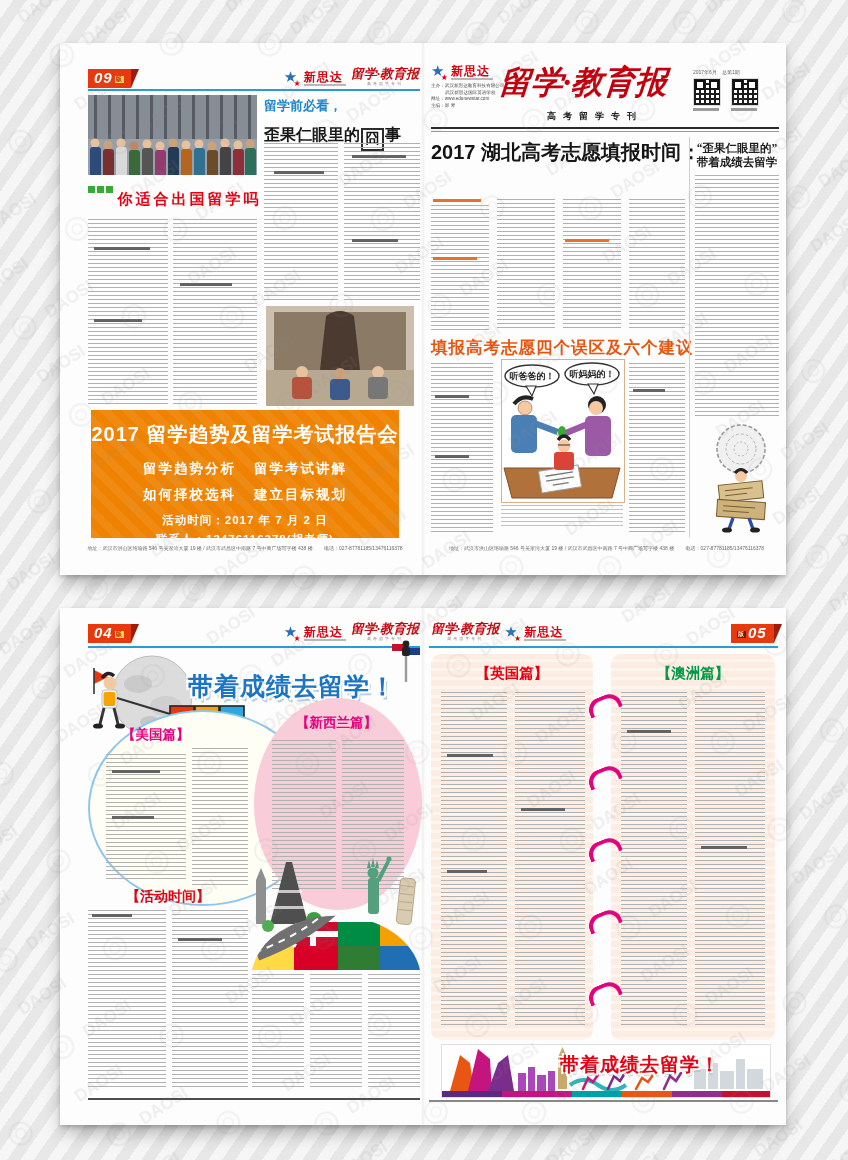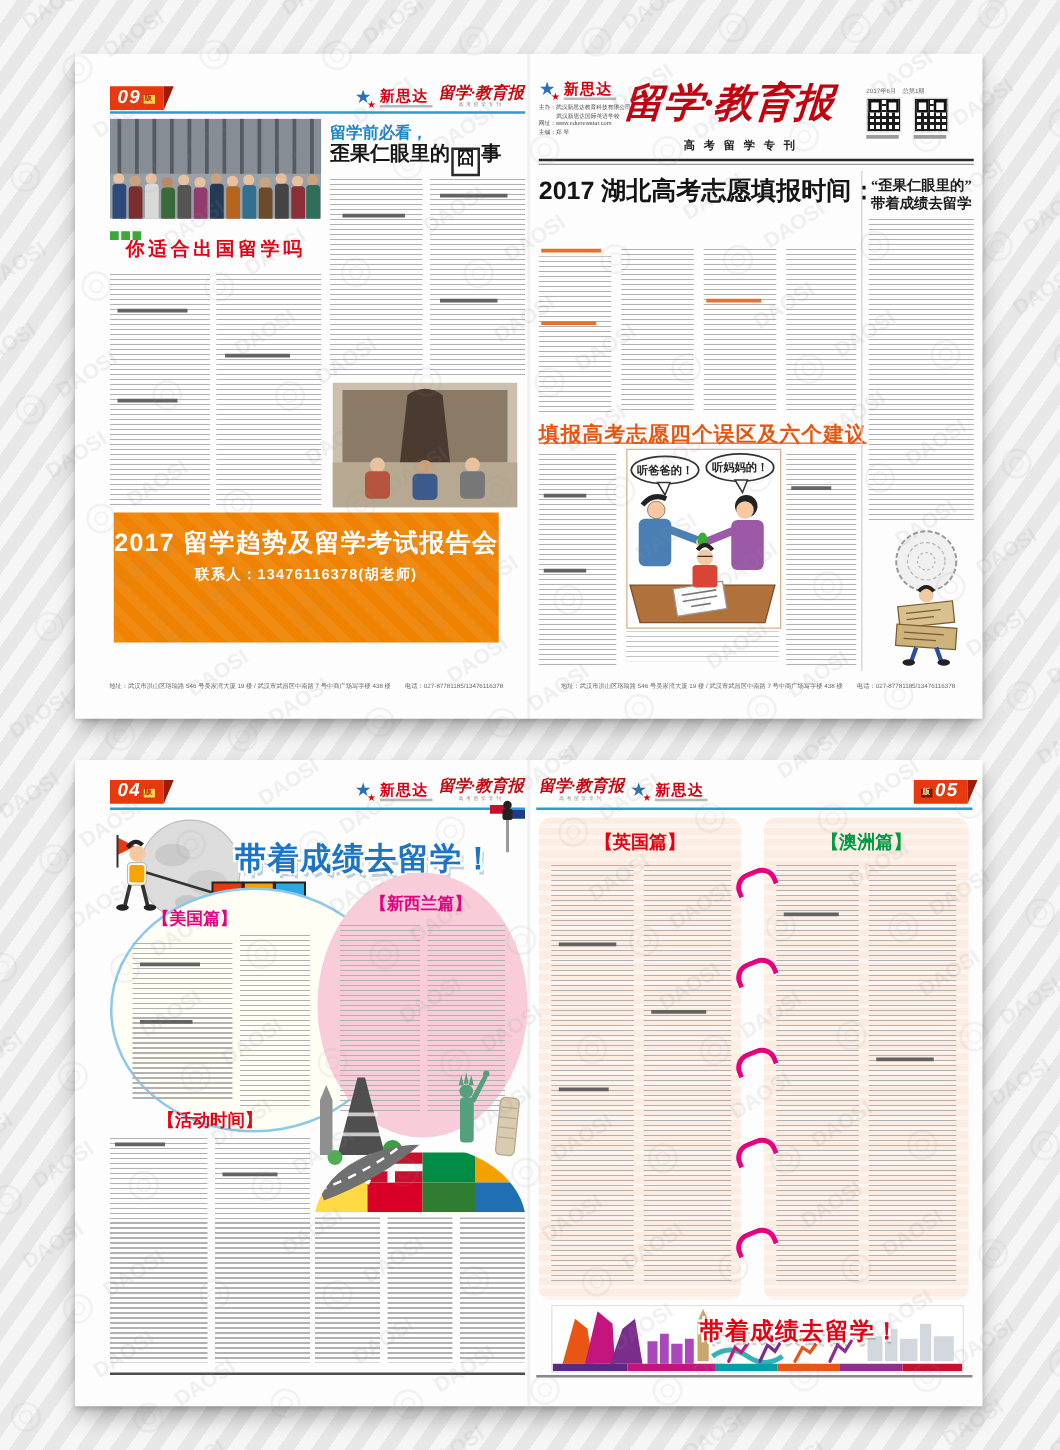--- a/index.html
+++ b/index.html
@@ -180,30 +180,30 @@
               <rect x="0" y="10" width="11" height="28" rx="3" fill="#8c2f39"></rect>
             </g>
           <g transform="translate(157,43)">
               <circle cx="5" cy="6" r="4.5" fill="#caa27e"></circle>
               <rect x="0" y="10" width="11" height="29" rx="3" fill="#2d6f5a"></rect>
             </g>
         </g>
       </svg>
       <div class="abs" style="left:28px;top:136px;"><span class="tagsq"></span><span class="tagsq"></span><span class="tagsq"></span></div>
 
-      <div class="p08-headline" style="left:28px;top:147px;width:169px;">你适合出国留学吗</div>
+      <div class="p08-headline" style="left:45px;top:147px;width:169px;">你适合出国留学吗</div>
 
       <div class="gk" style="left:28px;top:176px;width:80px;height:188px;"></div>
       <div class="gk" style="left:113px;top:176px;width:84px;height:188px;"></div>
       <div class="hbar" style="left:34px;top:204px;width:56px;"></div>
       <div class="hbar" style="left:34px;top:276px;width:48px;"></div>
       <div class="hbar" style="left:120px;top:240px;width:52px;"></div>
 
       <div class="feat1" style="left:204px;top:54px;">留学前必看，</div>
-      <div class="feat2" style="left:204px;top:70px;font-family:Liberation Mono, monospace;"><span>歪果仁眼里的</span><span class="jiong">囧</span><span>事</span></div>
+      <div class="feat2" style="left:204px;top:82px;"><span>歪果仁眼里的</span><span class="jiong">囧</span><span>事</span></div>
       <div class="gk" style="left:204px;top:100px;width:74px;height:160px;"></div>
       <div class="gk" style="left:284px;top:100px;width:76px;height:160px;"></div>
       <div class="hbar" style="left:214px;top:128px;width:50px;"></div>
       <div class="hbar" style="left:292px;top:112px;width:54px;"></div>
       <div class="hbar" style="left:292px;top:196px;width:46px;"></div>
 
       <svg class="abs" style="left:206px;top:263px;" width="148" height="100" viewBox="0 0 148 100">
         <rect width="148" height="100" fill="#cdbfae"></rect>
         <rect x="8" y="6" width="132" height="58" fill="#8a7a66"></rect>
         <path d="M60 10 q14 -10 28 0 l6 54 h-40 z" fill="#4a3a30"></path>
@@ -213,22 +213,29 @@
         <g>
           <circle cx="36" cy="66" r="6" fill="#e8c19e"></circle>
             <rect x="26" y="71" width="20" height="22" rx="4" fill="#b5533c"></rect>
           <circle cx="74" cy="68" r="6" fill="#caa27e"></circle>
             <rect x="64" y="73" width="20" height="21" rx="4" fill="#3c5a8c"></rect>
           <circle cx="112" cy="66" r="6" fill="#e8c19e"></circle>
             <rect x="102" y="71" width="20" height="22" rx="4" fill="#777"></rect>
         </g>
       </svg>
 
-      <div class="adbox" style="left:31px;top:367px;width:308px;height:104px;">
+      <div class="adbox" style="left:31px;top:367px;width:308px;height:128px;">
         <div class="ad-title">2017 留学趋势及留学考试报告会</div>
+        <div class="ad-items">
+          <span>留学趋势分析</span>
+          <span>留学考试讲解</span>
+          <span>如何择校选科</span>
+          <span>建立目标规划</span>
+        </div>
+        <div class="ad-line">活动时间：2017 年 7 月 2 日</div>
         <div class="ad-line" style="margin-top:4px;">联系人：13476116378(胡老师)</div>
       </div>
 
       <div class="pfooter" style="left:10px;right:3px;top:502px;">
         <span>地址：武汉市洪山区珞瑜路 546 号吴家湾大厦 19 楼 / 武汉市武昌区中南路 7 号中商广场写字楼 438 楼</span>　　
         <span>电话：027-87781185/13476116378</span>
       </div>
     </div>
 
     <div class="pg pg-r">
@@ -265,21 +272,21 @@
       <div class="fp-h1" style="left:8px;top:96px;width:254px;">2017 湖北高考志愿填报时间：</div>
 
       <div class="obar" style="left:10px;top:156px;width:48px;"></div>
       <div class="gk" style="left:8px;top:162px;width:58px;height:126px;"></div>
       <div class="gk" style="left:74px;top:156px;width:58px;height:132px;"></div>
       <div class="gk" style="left:140px;top:156px;width:58px;height:132px;"></div>
       <div class="gk" style="left:206px;top:156px;width:56px;height:132px;"></div>
       <div class="obar" style="left:10px;top:214px;width:44px;"></div>
       <div class="obar" style="left:142px;top:196px;width:44px;"></div>
 
-      <div class="fp-mid" style="left:8px;top:294px;width:254px;text-decoration:underline;">填报高考志愿四个误区及六个建议</div>
+      <div class="fp-mid" style="left:8px;top:294px;width:254px;">填报高考志愿四个误区及六个建议</div>
 
       <div class="gk" style="left:8px;top:320px;width:62px;height:170px;"></div>
       <div class="hbar" style="left:12px;top:352px;width:34px;"></div>
       <div class="hbar" style="left:12px;top:412px;width:34px;"></div>
 
       <div class="cartoon-frame" style="left:78px;top:316px;width:122px;height:142px;">
         <svg width="120" height="140" viewBox="0 0 120 140">
           <polygon points="2,108 118,108 110,138 10,138" fill="#b0713a" stroke="#80502a" stroke-width="1"></polygon>
           <g transform="rotate(-9 58 119)">
               <rect x="38" y="108" width="40" height="22" fill="#fff" stroke="#9a9a9a"></rect>

